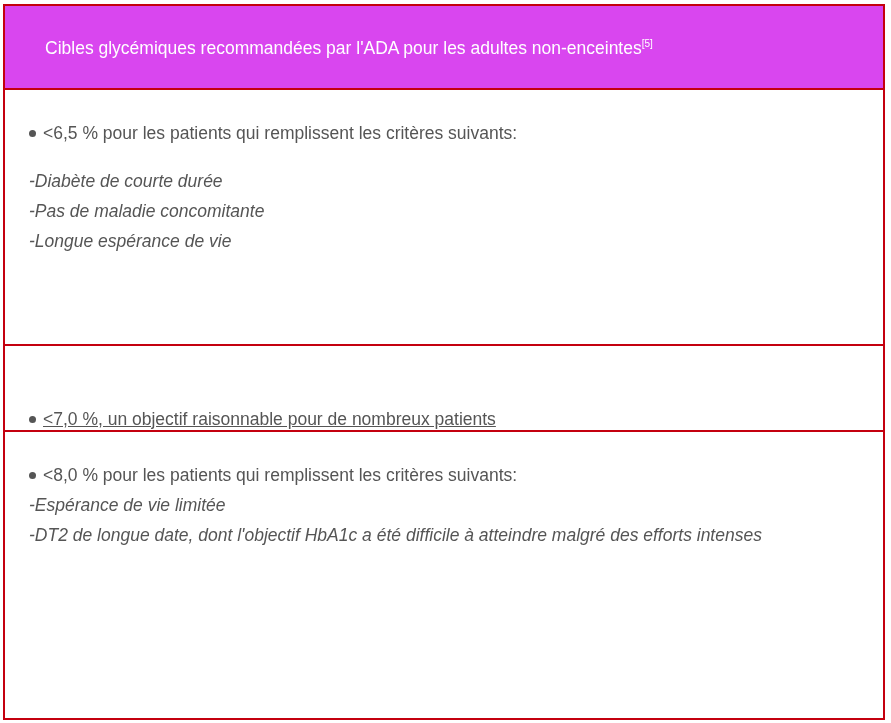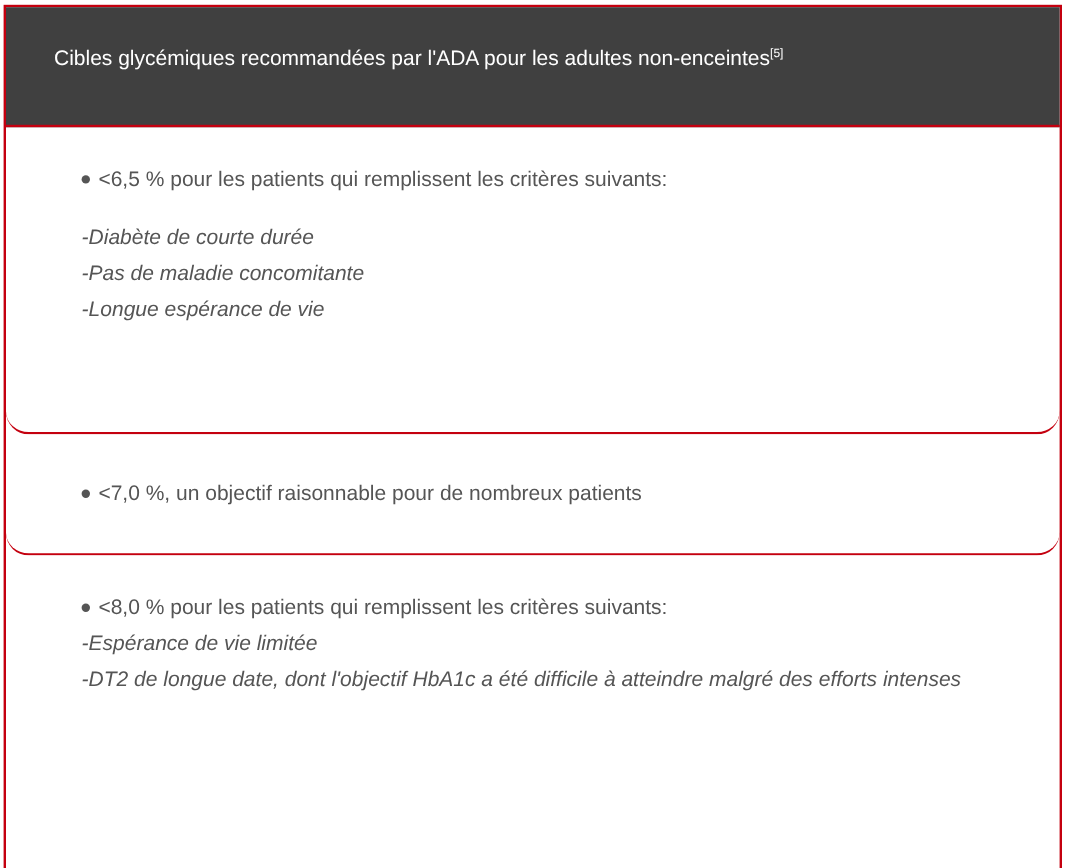--- a/index.html
+++ b/index.html
@@ -1,27 +1,27 @@
 <!DOCTYPE html>
 <html><head>
 <meta charset="utf-8">
 <style>
   html, body { margin:0; padding:0; background:#ffffff; }
   body { width:891px; height:723px; overflow:hidden; font-family:"Liberation Sans", "DejaVu Sans", sans-serif; }
   .table { position:absolute; left:3px; top:4px; width:882px; border:2px solid #c4000f; box-sizing:border-box; }
-  .header { background:#404040; color:#ffffff; font-size:17.5px; height:100px; line-height:84px; padding-left:40px; border-bottom:2px solid #c4000f; box-sizing:border-box; }
+  .header { background:#d946ef; color:#ffffff; font-size:17.5px; height:84px; line-height:84px; padding-left:40px; border-bottom:2px solid #c4000f; box-sizing:border-box; }
   .header sup { font-size:10px; vertical-align:super; line-height:0; }
-  .row { color:#555555; font-size:17.5px; padding:0 63px; box-sizing:border-box; border-bottom:2px solid #c4000f;border-radius:19px; }
+  .row { color:#555555; font-size:17.5px; padding:0 24px; box-sizing:border-box; border-bottom:2px solid #c4000f; }
   .row:last-child { border-bottom:none; }
   .bullet { display:flex; align-items:center; }
   .dot { display:inline-block; width:7px; height:7px; border-radius:50%; background:#555555; margin-right:7px; }
   .crit { line-height:30px;font-style:italic; }
   .r1 { height:256px; padding-top:28px; }
   .r1 .bullet { height:30px; margin-bottom:18px; }
-  .r2 { height:101px; display:flex; align-items:center; }
+  .r2 { height:86px; display:flex; align-items:flex-end;text-decoration:underline; }
   .r3 { height:286px; padding-top:28px; }
   .r3 .bullet { height:30px; }
 </style>
 </head>
 <body>
 
 <div class="table">
   <div class="header"><span>Cibles glycémiques recommandées par l'ADA pour les adultes non-enceintes</span><sup>[5]</sup></div>
 
   <div class="row r1">

